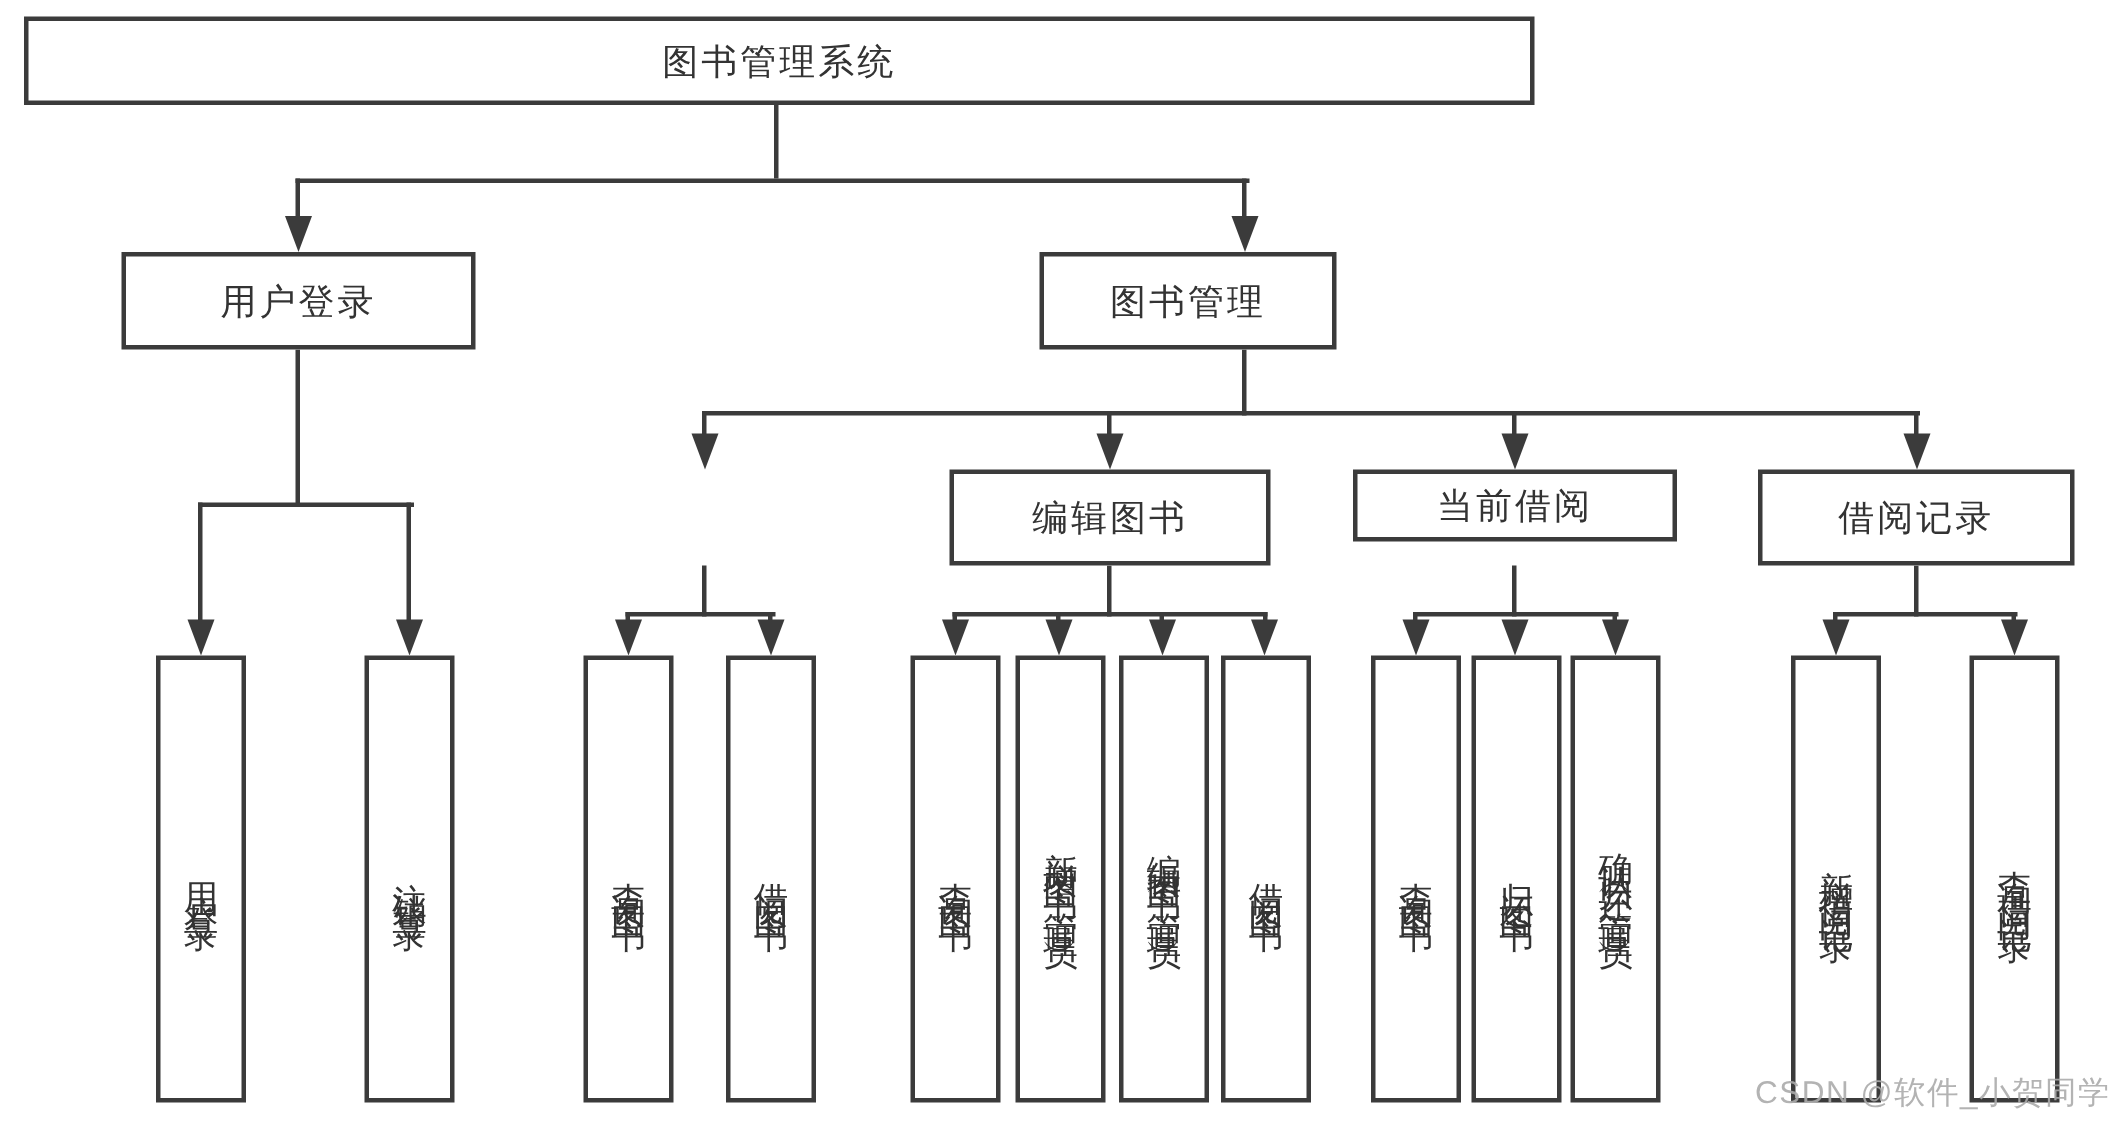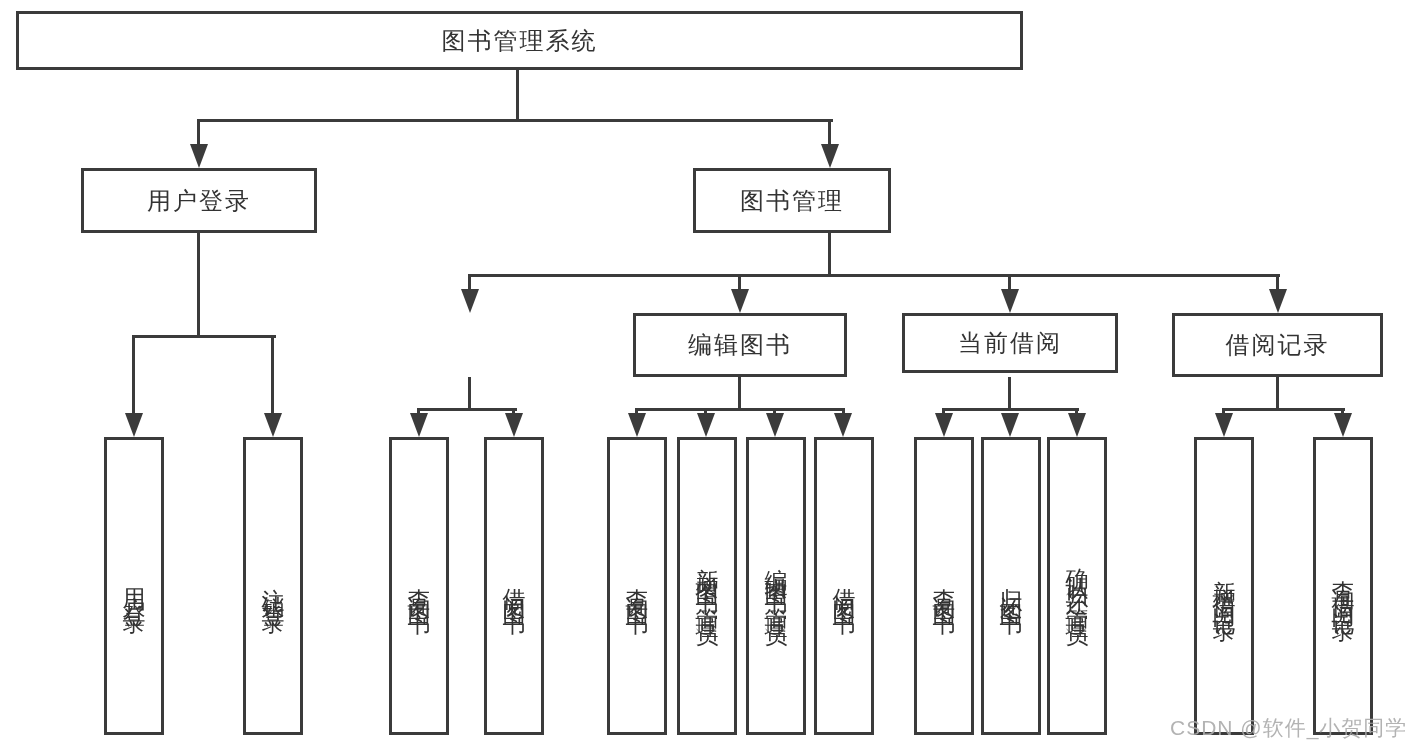--- a/index.html
+++ b/index.html
@@ -122,21 +122,21 @@
   <div class="node hnode" style="left:81px;top:168px;width:236px;height:65px;">
     <span>用户登录</span>
   </div>
   <div class="node hnode" style="left:693px;top:168px;width:198px;height:65px;text-align:center;">
     <span>图书管理</span>
   </div>
 
   <div class="node hnode" style="left:633px;top:313px;width:214px;height:64px;">
     <span>编辑图书</span>
   </div>
-  <div class="node hnode" style="left:902px;top:313px;width:216px;height:60px;">
+  <div class="node hnode" style="left:902px;top:313px;width:216px;height:48px;">
     <span>当前借阅</span>
   </div>
   <div class="node hnode" style="left:1172px;top:313px;width:211px;height:64px;">
     <span>借阅记录</span>
   </div>
 
   <div class="node leaf" style="left:104px;">
     <span class="vtext">用户登录</span>
   </div>
   <div class="node leaf" style="left:243px;">

